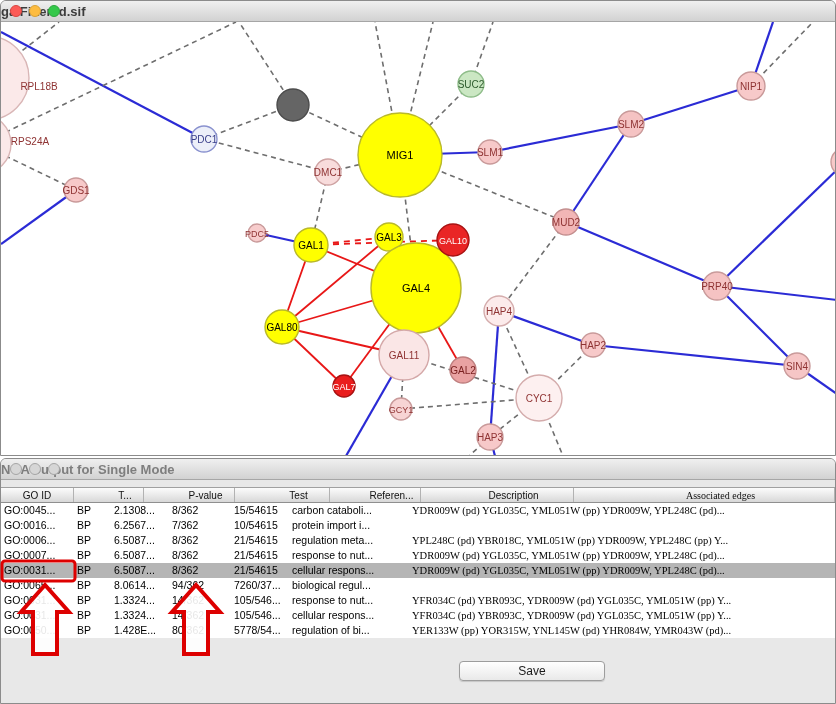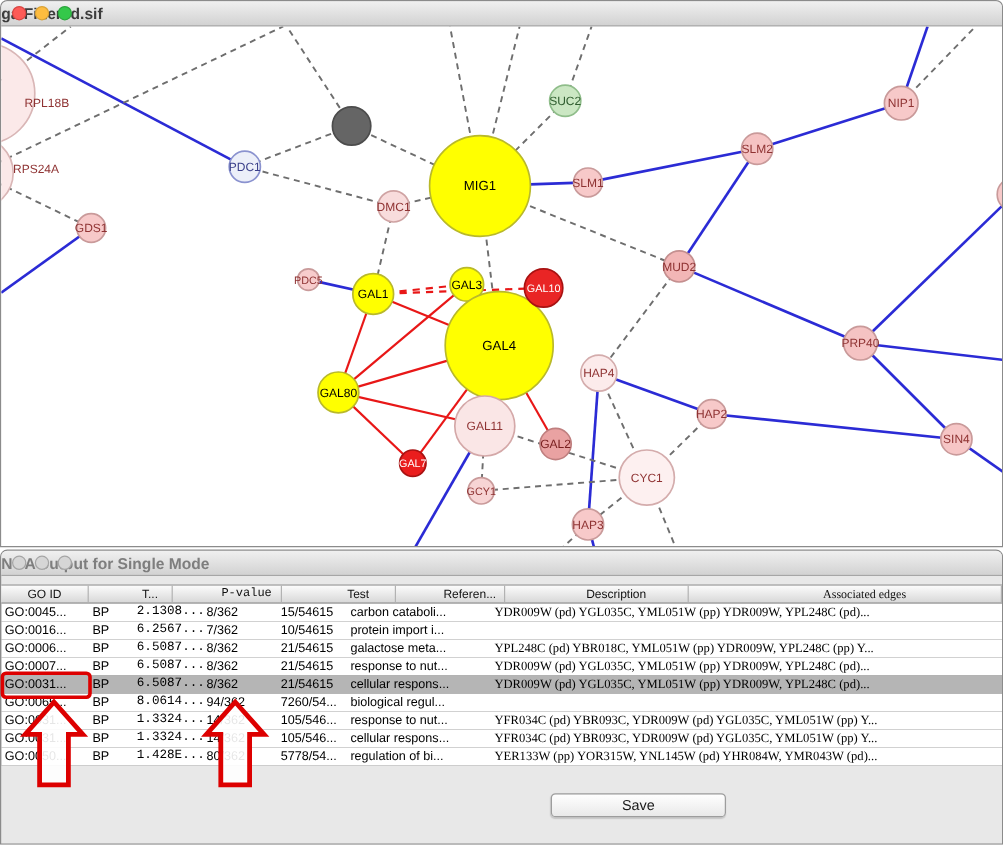--- a/index.html
+++ b/index.html
@@ -41,21 +41,21 @@
     font-size:10px; color:#111; text-align:center; line-height:15px;
     border-right:1px solid #b2b2b2; overflow:hidden; white-space:nowrap;
   }
   .tbody { background:#404040; }
   .tr { display:flex; height:15px; background:#ffffff; }
   .tr.selected { background:#b5b5b5; }
   .td {
     font-size:10.5px; color:#000; line-height:15px; padding-left:3px;
     overflow:hidden; white-space:nowrap;
   }
-  .col0{width:73px;} .col1{width:37px;} .col2{width:58px;font-family:Liberation Mono, monospace;}
+  .col0{width:73px;} .col1{width:37px;} .col2{width:58px;}
   .col3{width:62px;} .col4{width:58px;} .col5{width:120px;}
   .col6{flex:1; min-width:0;font-family:Liberation Serif, serif;}
 
   .btn {
     position:absolute; top:202px; height:20px;
     border:1px solid #9d9d9d; border-radius:4px;
     background:linear-gradient(#ffffff,#e9e9e9);
     font-family:"Liberation Sans", sans-serif;
     font-size:12px; color:#1a1a1a; 
     box-shadow:0 1px 1px rgba(0,0,0,.15);
@@ -229,21 +229,21 @@
           <div class="td col3">7/362</div>
           <div class="td col4">10/54615</div>
           <div class="td col5">protein import i...</div>
         </div>
         <div class="tr">
           <div class="td col0">GO:0006...</div>
           <div class="td col1">BP</div>
           <div class="td col2">6.5087...</div>
           <div class="td col3">8/362</div>
           <div class="td col4">21/54615</div>
-          <div class="td col5">galactose meta...</div>
+          <div class="td col5">regulation meta...</div>
           <div class="td col6">YPL248C (pd) YBR018C, YML051W (pp) YDR009W, YPL248C (pp) Y...</div>
         </div>
         <div class="tr">
           <div class="td col0">GO:0007...</div>
           <div class="td col1">BP</div>
           <div class="td col2">6.5087...</div>
           <div class="td col3">8/362</div>
           <div class="td col4">21/54615</div>
           <div class="td col5">response to nut...</div>
           <div class="td col6">YDR009W (pd) YGL035C, YML051W (pp) YDR009W, YPL248C (pd)...</div>
@@ -255,21 +255,21 @@
           <div class="td col3">8/362</div>
           <div class="td col4">21/54615</div>
           <div class="td col5">cellular respons...</div>
           <div class="td col6">YDR009W (pd) YGL035C, YML051W (pp) YDR009W, YPL248C (pd)...</div>
         </div>
         <div class="tr">
           <div class="td col0">GO:0065...</div>
           <div class="td col1">BP</div>
           <div class="td col2">8.0614...</div>
           <div class="td col3">94/362</div>
-          <div class="td col4">7260/54...</div>
+          <div class="td col4">7260/37...</div>
           <div class="td col5">biological regul...</div>
         </div>
         <div class="tr">
           <div class="td col0">GO:0031...</div>
           <div class="td col1">BP</div>
           <div class="td col2">1.3324...</div>
           <div class="td col3">14/362</div>
           <div class="td col4">105/546...</div>
           <div class="td col5">response to nut...</div>
           <div class="td col6">YFR034C (pd) YBR093C, YDR009W (pd) YGL035C, YML051W (pp) Y...</div>

